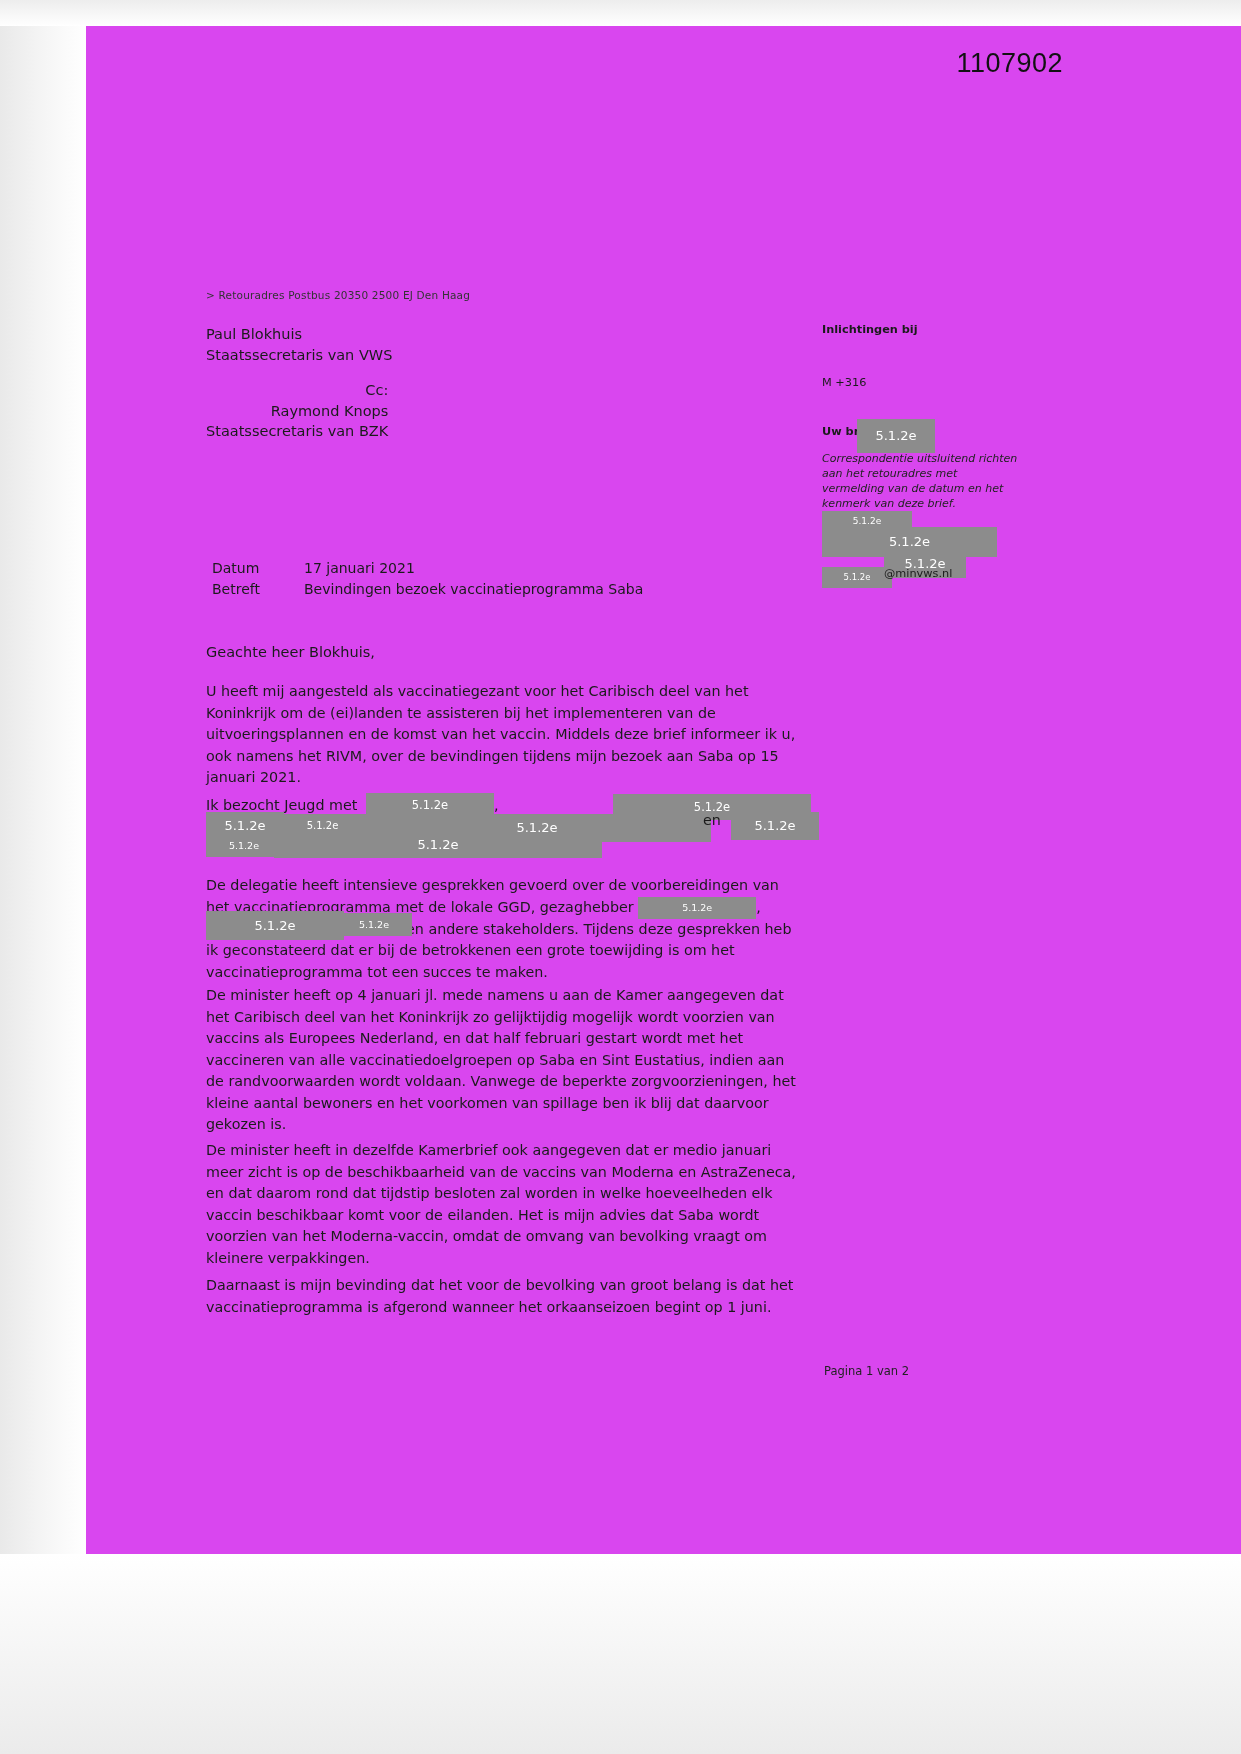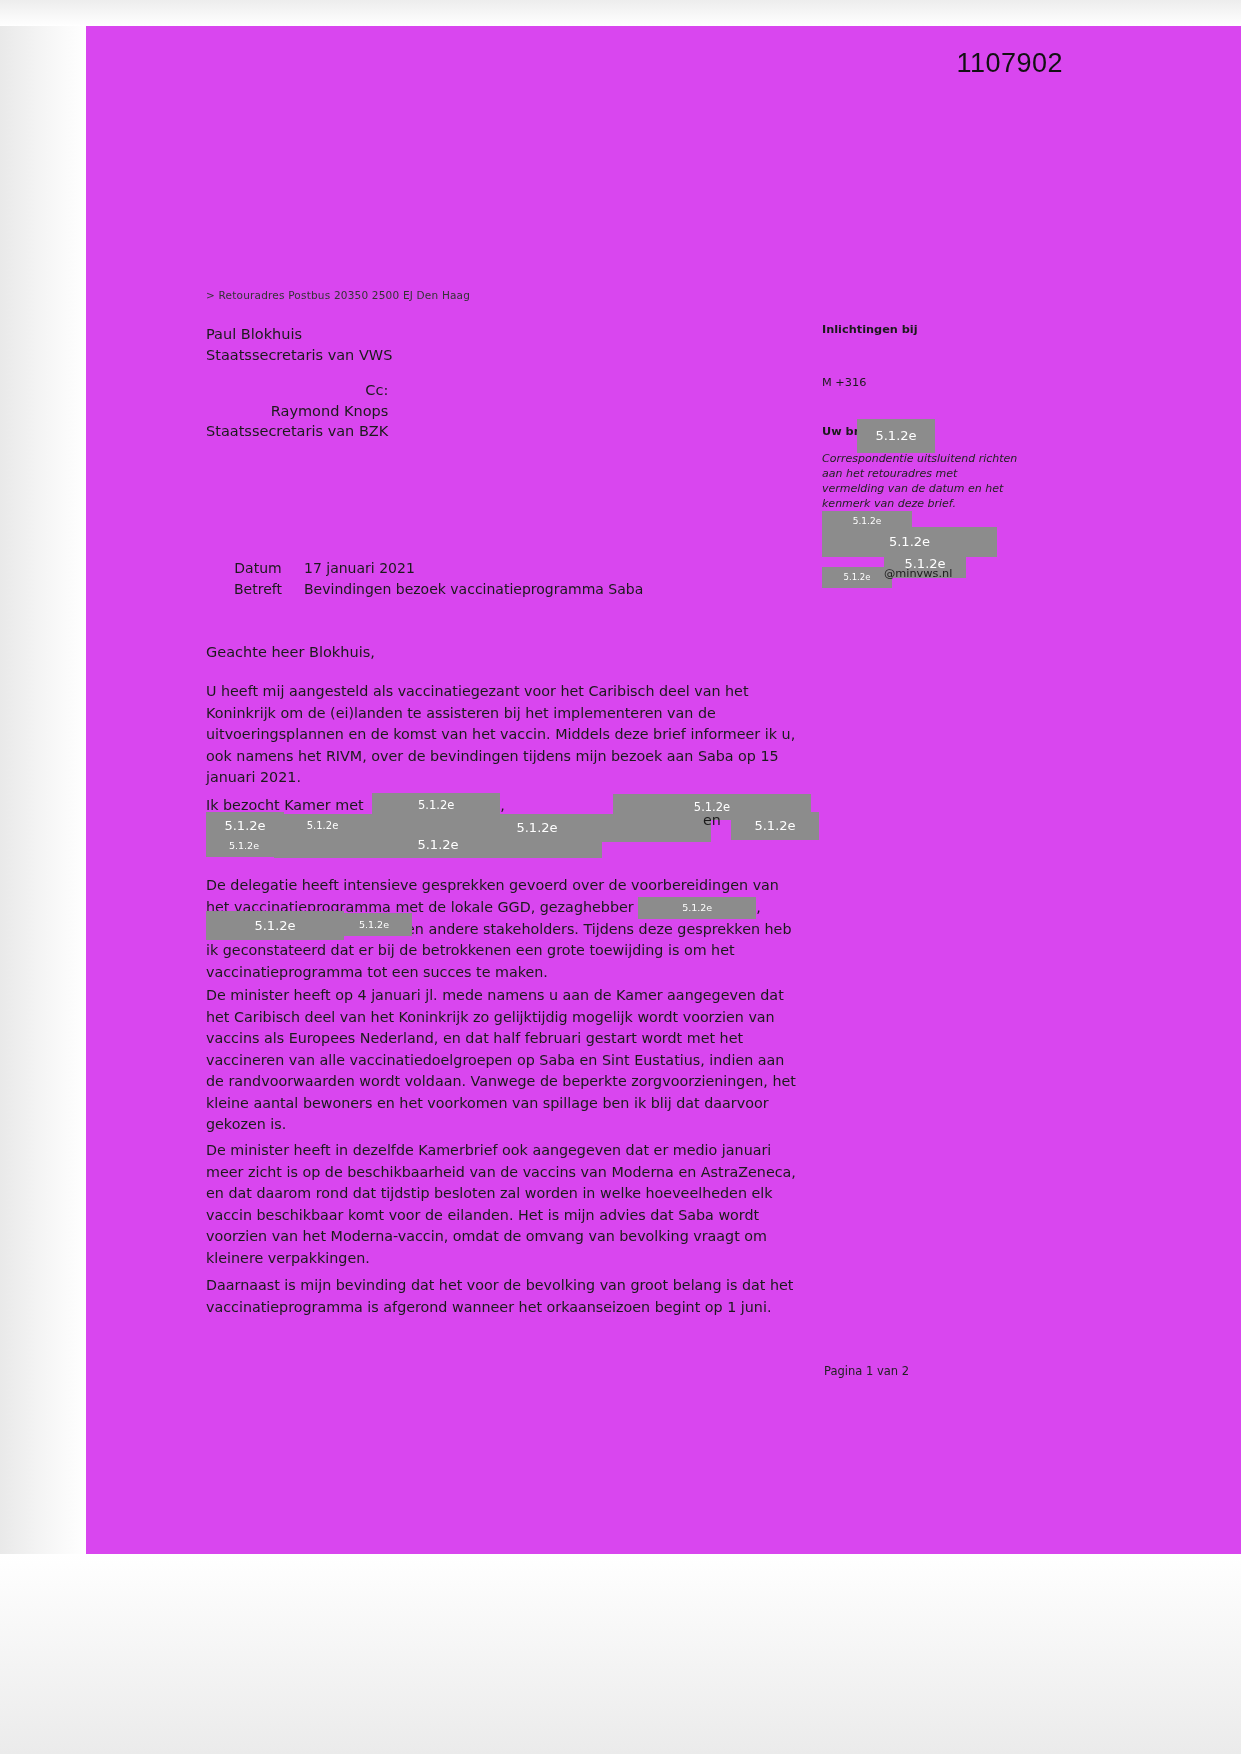--- a/index.html
+++ b/index.html
@@ -85,21 +85,21 @@
   }
 
   .meta-table {
     position: absolute;
     left: 212px;
     top: 558px;
     font-size: 14px;
     line-height: 21px;
   }
   .meta-row { display: flex; }
-  .meta-label { width: 92px; color: #1b1b1b; text-align: center; }
+  .meta-label { width: 92px; color: #1b1b1b; }
   .meta-value { color: #1b1b1b; }
 
   .salutation {
     position: absolute;
     left: 206px;
     top: 644px;
     font-size: 14.5px;
   }
 
   .body-text {
@@ -196,21 +196,21 @@
       <div class="meta-label">Betreft</div>
       <div class="meta-value">Bevindingen bezoek vaccinatieprogramma Saba</div>
     </div>
   </div>
 
   <div class="salutation">Geachte heer Blokhuis,</div>
 
   <div class="body-text p1">U heeft mij aangesteld als vaccinatiegezant voor het Caribisch deel van het Koninkrijk om de (ei)landen te assisteren bij het implementeren van de uitvoeringsplannen en de komst van het vaccin. Middels deze brief informeer ik u, ook namens het RIVM, over de bevindingen tijdens mijn bezoek aan Saba op 15 januari 2021.</div>
 
   <div class="body-text p-visit">
-    <span>Ik bezocht Kamer met</span>
+    <span>Ik bezocht Jeugd met</span>
     <span class="redact" style="width:120px;height:17px;line-height:17px;margin-left:4px;">5.1.2e</span><span>,</span>
   </div>
   <div class="rabs" style="left:613px;top:794px;width:190px;height:18px;">
     <span class="redact" style="width:190px;height:18px;line-height:18px;">5.1.2e</span>
   </div>
   <div class="rabs" style="left:206px;top:812px;width:70px;height:20px;">
     <span class="redact" style="width:70px;height:20px;line-height:20px;font-size:13px;">5.1.2e</span>
   </div>
   <div class="rabs" style="left:276px;top:814px;width:85px;height:16px;">
     <span class="redact" style="width:85px;height:16px;line-height:16px;font-size:10px;">5.1.2e</span>

